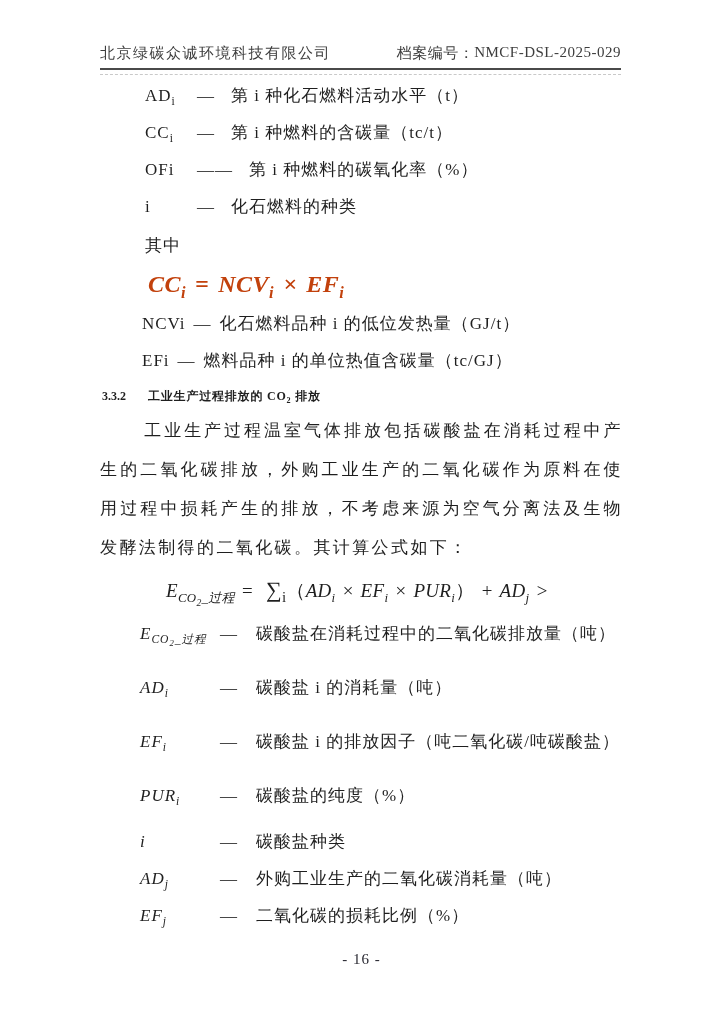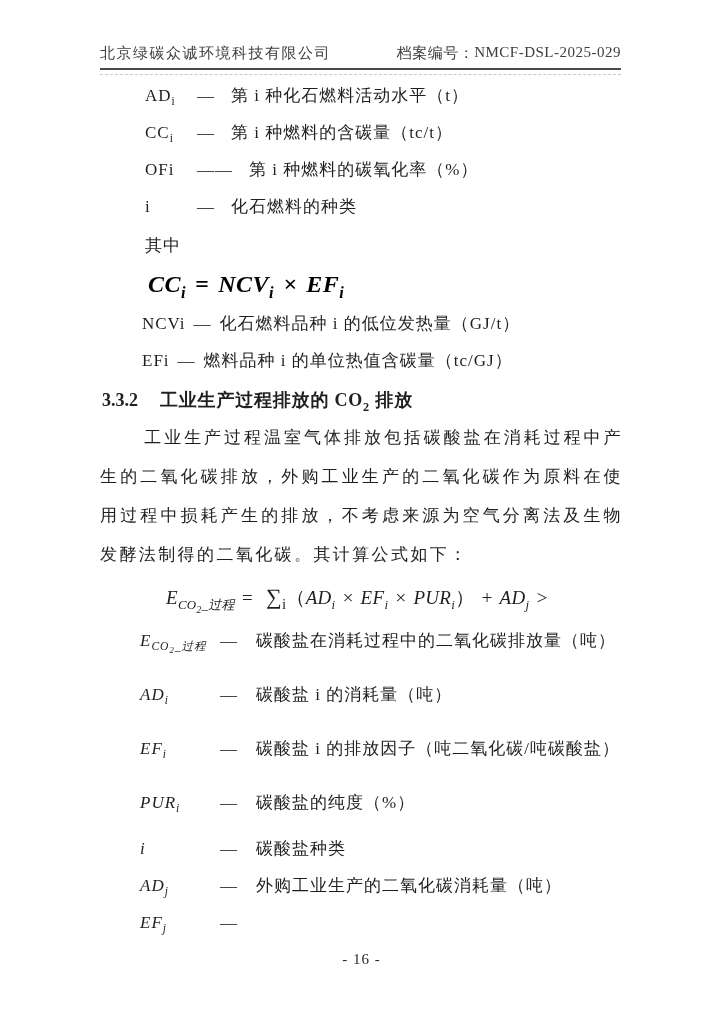--- a/index.html
+++ b/index.html
@@ -42,21 +42,21 @@
   .among { font-size: 17px; margin: 0 0 14px 45px; letter-spacing: 1px; }
 
   .formula-cc {
     margin: 2px 0 16px 48px;
     font-size: 24px; font-weight: bold; font-style: italic;
     letter-spacing: 0.5px;
   }
   .formula-cc .op { margin: 0 9px; }
 
   .section-heading {
-    font-weight: bold; font-size: 18px;
+    font-weight: bold; font-size: 12px;
     margin: 16px 0 2px 2px; letter-spacing: 0.8px;
   }
   .section-heading .sec-num { margin-right: 22px; letter-spacing: 0; }
 
   .body-paragraph {
     font-size: 17px; line-height: 39px;
     text-align: justify; text-indent: 2.6em;
     letter-spacing: 2.4px; margin: 6px 0 10px 0;
   }
 
@@ -120,21 +120,21 @@
       <span class="desc">第 i 种燃料的碳氧化率（%）</span>
     </div>
     <div class="def-row">
       <span class="term"><span>i</span><sub></sub></span>
       <span class="dash">—</span>
       <span class="desc">化石燃料的种类</span>
     </div>
 
     <div class="among">其中</div>
 
-    <div class="formula-cc" id="formula-cc" style="color: #000000;">
+    <div class="formula-cc" id="formula-cc" style="color: #c2410c;">
       <span><span>CC</span><sub>i</sub></span><span class="op">=</span><span><span>NCV</span><sub>i</sub></span><span class="op">×</span><span><span>EF</span><sub>i</sub></span>
     </div>
 
     <div class="def-row tight">
       <span class="term">NCVi</span>
       <span class="dash">—</span>
       <span class="desc">化石燃料品种 i 的低位发热量（GJ/t）</span>
     </div>
     <div class="def-row tight">
       <span class="term">EFi</span>
@@ -178,19 +178,20 @@
       <span class="desc">碳酸盐种类</span>
     </div>
     <div class="proc-row close">
       <span class="term"><span>AD</span><sub>j</sub></span>
       <span class="dash">—</span>
       <span class="desc">外购工业生产的二氧化碳消耗量（吨）</span>
     </div>
     <div class="proc-row close">
       <span class="term"><span>EF</span><sub>j</sub></span>
       <span class="dash">—</span>
+      <span class="desc">二氧化碳的损耗比例（%）</span>
     </div>
 
   </div>
 
   <div class="footer">- 16 -</div>
 
 </div>
 
 </body></html>

